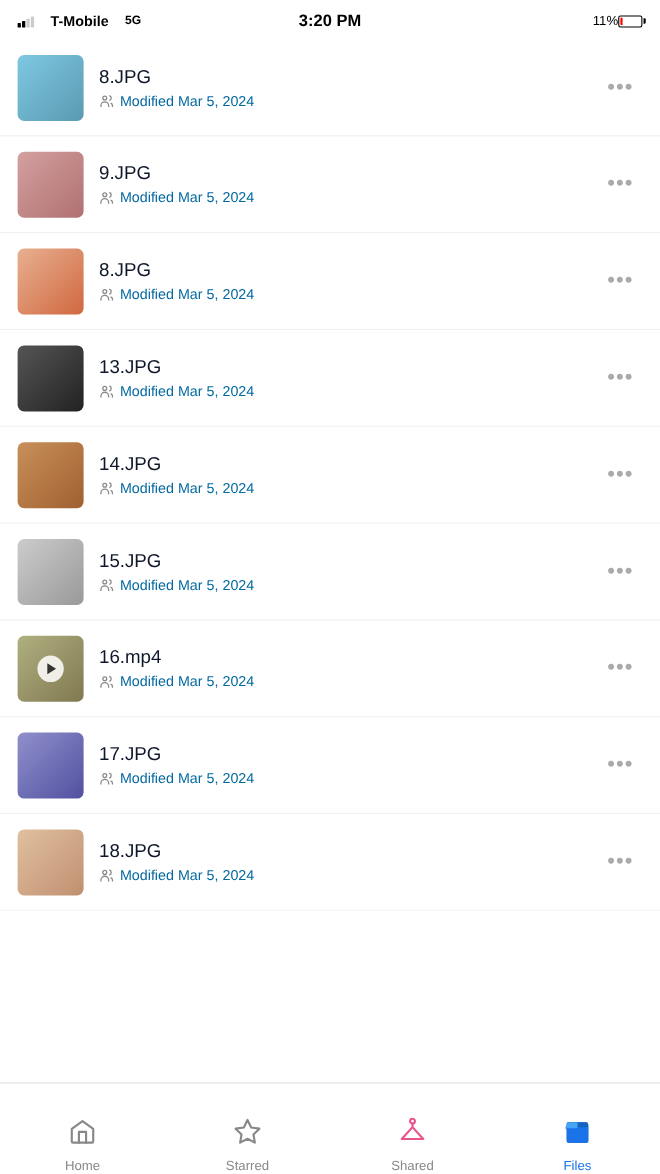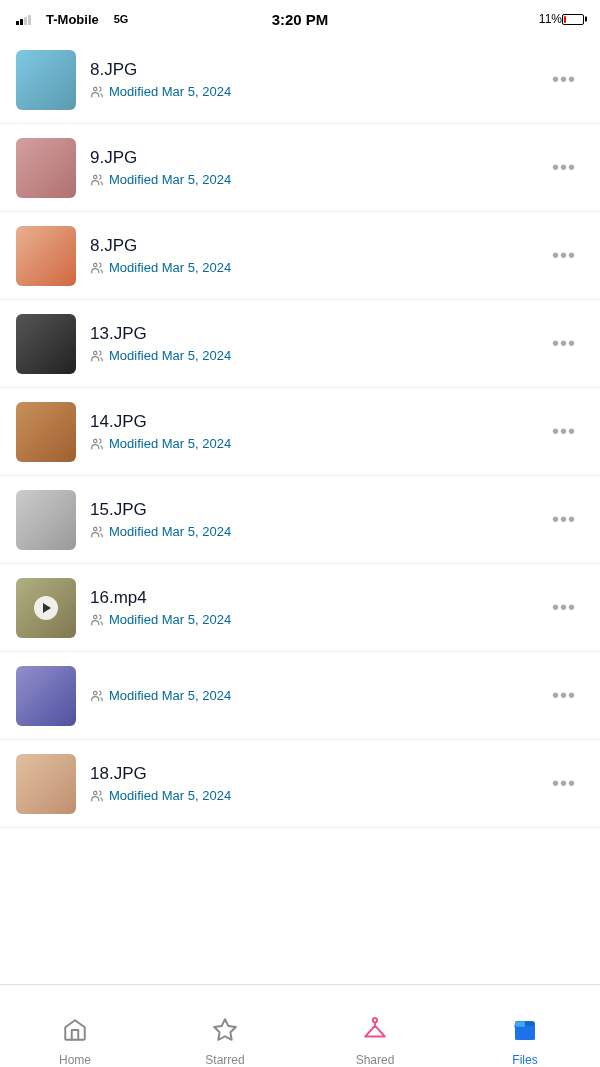--- a/index.html
+++ b/index.html
@@ -353,20 +353,21 @@
             <path d="M21 21v-2a4 4 0 00-3-3.85"></path>
           </svg>
           <span>Modified Mar 5, 2024</span>
         </div>
       </div>
       <div class="more-btn">•••</div>
     </div>
     <div class="file-item">
       <div class="file-thumbnail thumb-17"></div>
       <div class="file-info">
+        <div class="file-name">17.JPG</div>
         <div class="file-meta">
           <svg width="14" height="14" viewBox="0 0 24 24" fill="none" stroke="#888" stroke-width="2">
             <circle cx="9" cy="7" r="3"></circle>
             <path d="M3 21v-2a6 6 0 0112 0v2"></path>
             <path d="M16 3.13a4 4 0 010 7.75"></path>
             <path d="M21 21v-2a4 4 0 00-3-3.85"></path>
           </svg>
           <span>Modified Mar 5, 2024</span>
         </div>
       </div>

